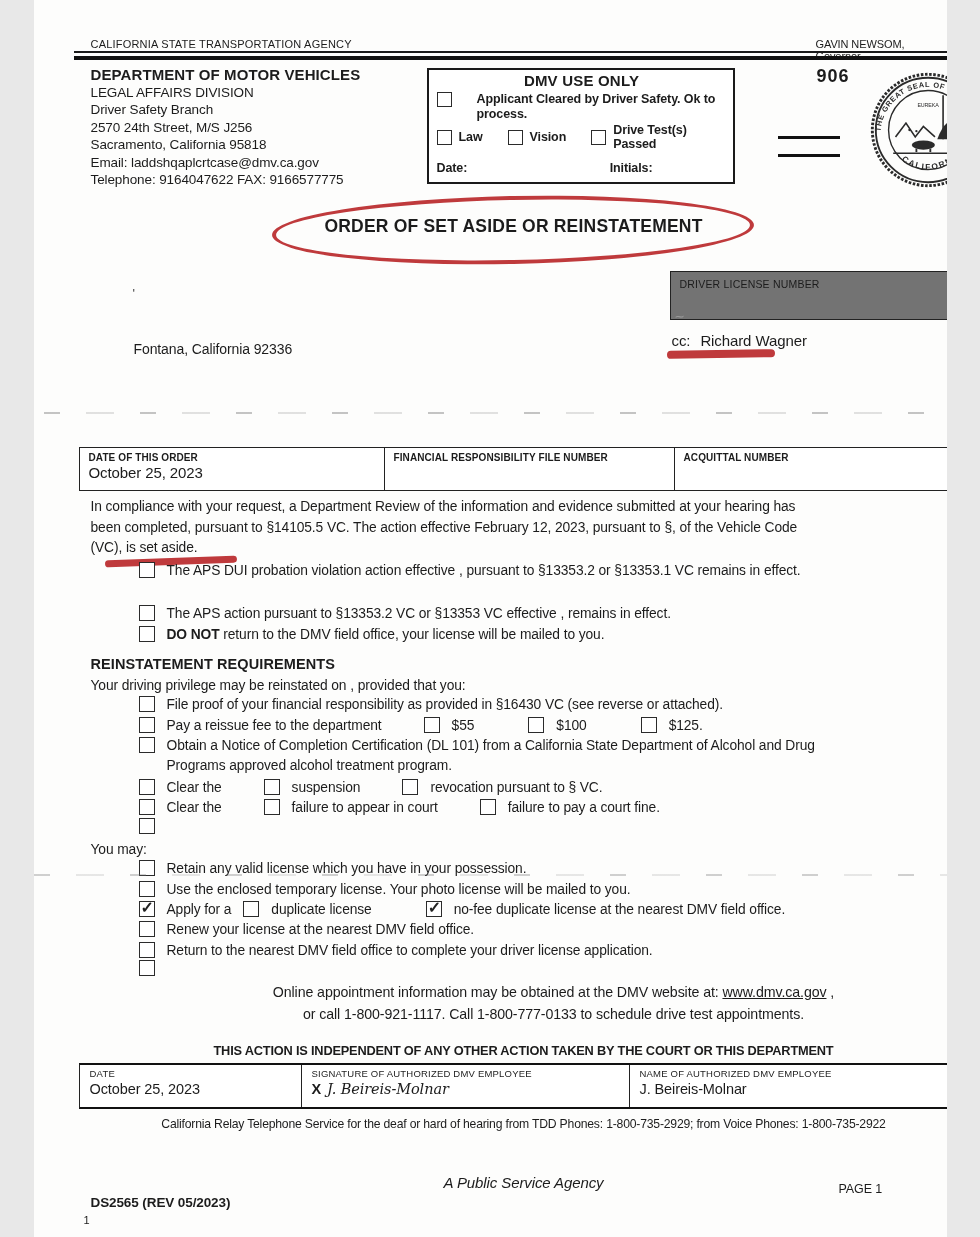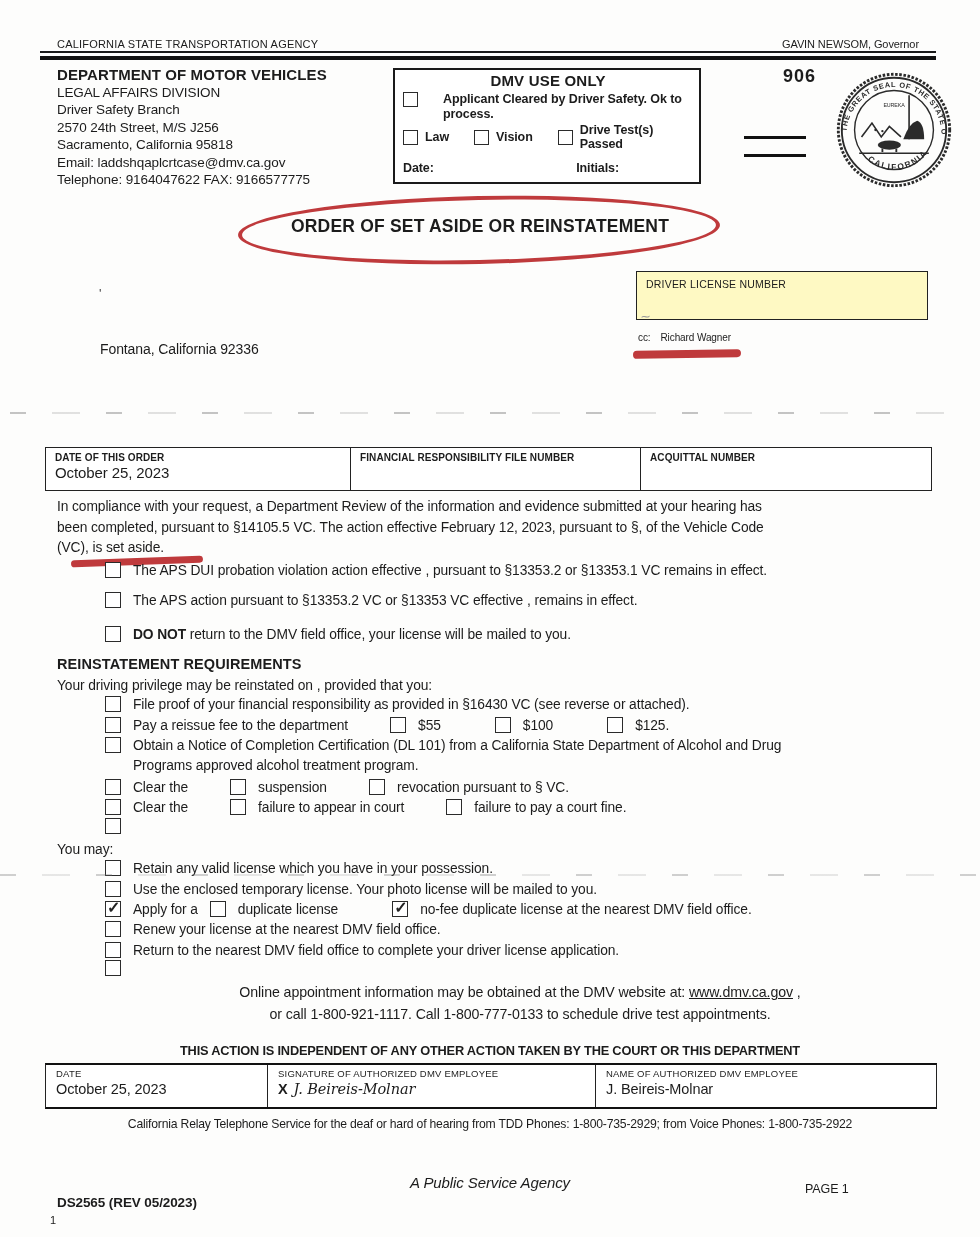--- a/index.html
+++ b/index.html
@@ -1,19 +1,19 @@
 <!DOCTYPE html>
 <html><head>
 <meta charset="utf-8">
 <style>
   html,body{margin:0;padding:0;background:#e8e8e8;}
   .page{
-    position:relative;width:980px;height:1237px;background:#fdfdfc;
+    position:relative;width:897px;height:1237px;background:#fdfdfc;
     font-family:"Liberation Sans",sans-serif;color:#1c1c1c;overflow:hidden;
-    margin:0 auto;letter-spacing:-0.1px;
+    margin:0 auto;letter-spacing:-0.1px;padding-left:16px;
   }
   .abs{position:absolute;}
   
   .rule-thin{left:40px;top:51px;width:896px;height:2px;background:#1a1a1a;}
   .rule-thick{left:40px;top:56px;width:896px;height:4px;background:#111;}
   .agency{left:57px;top:38px;font-size:11px;letter-spacing:0.2px;}
   .governor{left:782px;top:38px;font-size:11px;}
   
   .addr{left:57px;top:66px;font-size:13.5px;line-height:17.5px;}
   .addr .dept{font-size:15px;font-weight:bold;letter-spacing:0.1px;}
@@ -31,26 +31,26 @@
   .cb .mk{position:absolute;left:1px;top:-4px;font-size:16px;font-weight:bold;color:#222;}
   
   .formnum{left:783px;top:66px;font-size:18px;font-weight:bold;letter-spacing:1px;}
   .blank1{left:744px;top:136px;width:62px;height:3px;background:#111;}
   .blank2{left:744px;top:154px;width:62px;height:3px;background:#111;}
   .sealwrap{left:836px;top:72px;width:116px;height:116px;}
   
   .title{left:250px;top:216px;width:460px;text-align:center;font-size:17.5px;font-weight:bold;letter-spacing:0.2px;}
   .red-ellipse{left:238px;top:196px;width:474px;height:60px;border:4.5px solid #bf3a3c;border-radius:50%;transform:rotate(-1.2deg);}
   
-  .dlbox{left:636px;top:271px;width:290px;height:47px;border:1.6px solid #222;background:#fef9c3;}
+  .dlbox{left:636px;top:271px;width:290px;height:47px;border:1.6px solid #222;background:#737373;}
   .dlbox .lbl{font-size:10.5px;padding:6px 0 0 9px;letter-spacing:0.2px;}
   .mark{left:99px;top:286px;font-size:13px;color:#444;}
   .squiggle{left:641px;top:308px;font-size:16px;color:#9a9a9a;transform:rotate(-6deg);}
   .cityline{left:100px;top:341px;font-size:14px;}
-  .ccline{left:638px;top:332px;font-size:10px;display:flex;gap:10px;}
+  .ccline{left:638px;top:332px;font-size:15px;display:flex;gap:10px;}
   .cc-underline{left:633px;top:350px;width:108px;height:8px;background:#bf3a3c;border-radius:4px;transform:rotate(-1deg);}
   
   .artifact{height:2px;background:repeating-linear-gradient(90deg,rgba(110,110,110,.4) 0 16px,transparent 16px 42px,rgba(140,140,140,.25) 42px 70px,transparent 70px 96px);}
   .a1{left:10px;top:412px;width:960px;}
   .a2{left:0;top:874px;width:980px;opacity:.8;}
   
   .ordertable{left:45px;top:447px;width:885px;height:42px;border:1.6px solid #222;display:grid;grid-template-columns:305px 290px 290px;background:#fff;}
   .ordertable .cell{border-right:1.6px solid #222;padding:4px 8px 0 9px;}
   .ordertable .cell:last-child{border-right:none;}
   .ordertable .lab{font-size:10px;font-weight:bold;letter-spacing:0.1px;}
@@ -188,21 +188,21 @@
     <div>been completed, pursuant to §14105.5 VC. The action effective February 12, 2023, pursuant to §, of the Vehicle Code</div>
     <div>(VC), is set aside.</div>
   </div>
   <div class="abs red-underline"></div>
 
   <div class="abs cbrow" style="top:562px;">
     <span class="cb"></span>
     <span>The APS DUI probation violation action effective , pursuant to §13353.2 or §13353.1 VC remains in effect.</span>
   </div>
 
-  <div class="abs cbrow" style="top:592px;justify-content:center;">
+  <div class="abs cbrow" style="top:605px;justify-content:center;">
     <span class="cb"></span>
     <span>The APS action pursuant to §13353.2 VC or §13353 VC effective , remains in effect.</span>
   </div>
 
   <div class="abs cbrow" style="top:626px;">
     <span class="cb"></span>
     <span><b>DO NOT</b><span> return to the DMV field office, your license will be mailed to you.</span></span>
   </div>
 
   <div class="abs secthead" style="top:656px;">REINSTATEMENT REQUIREMENTS</div>

